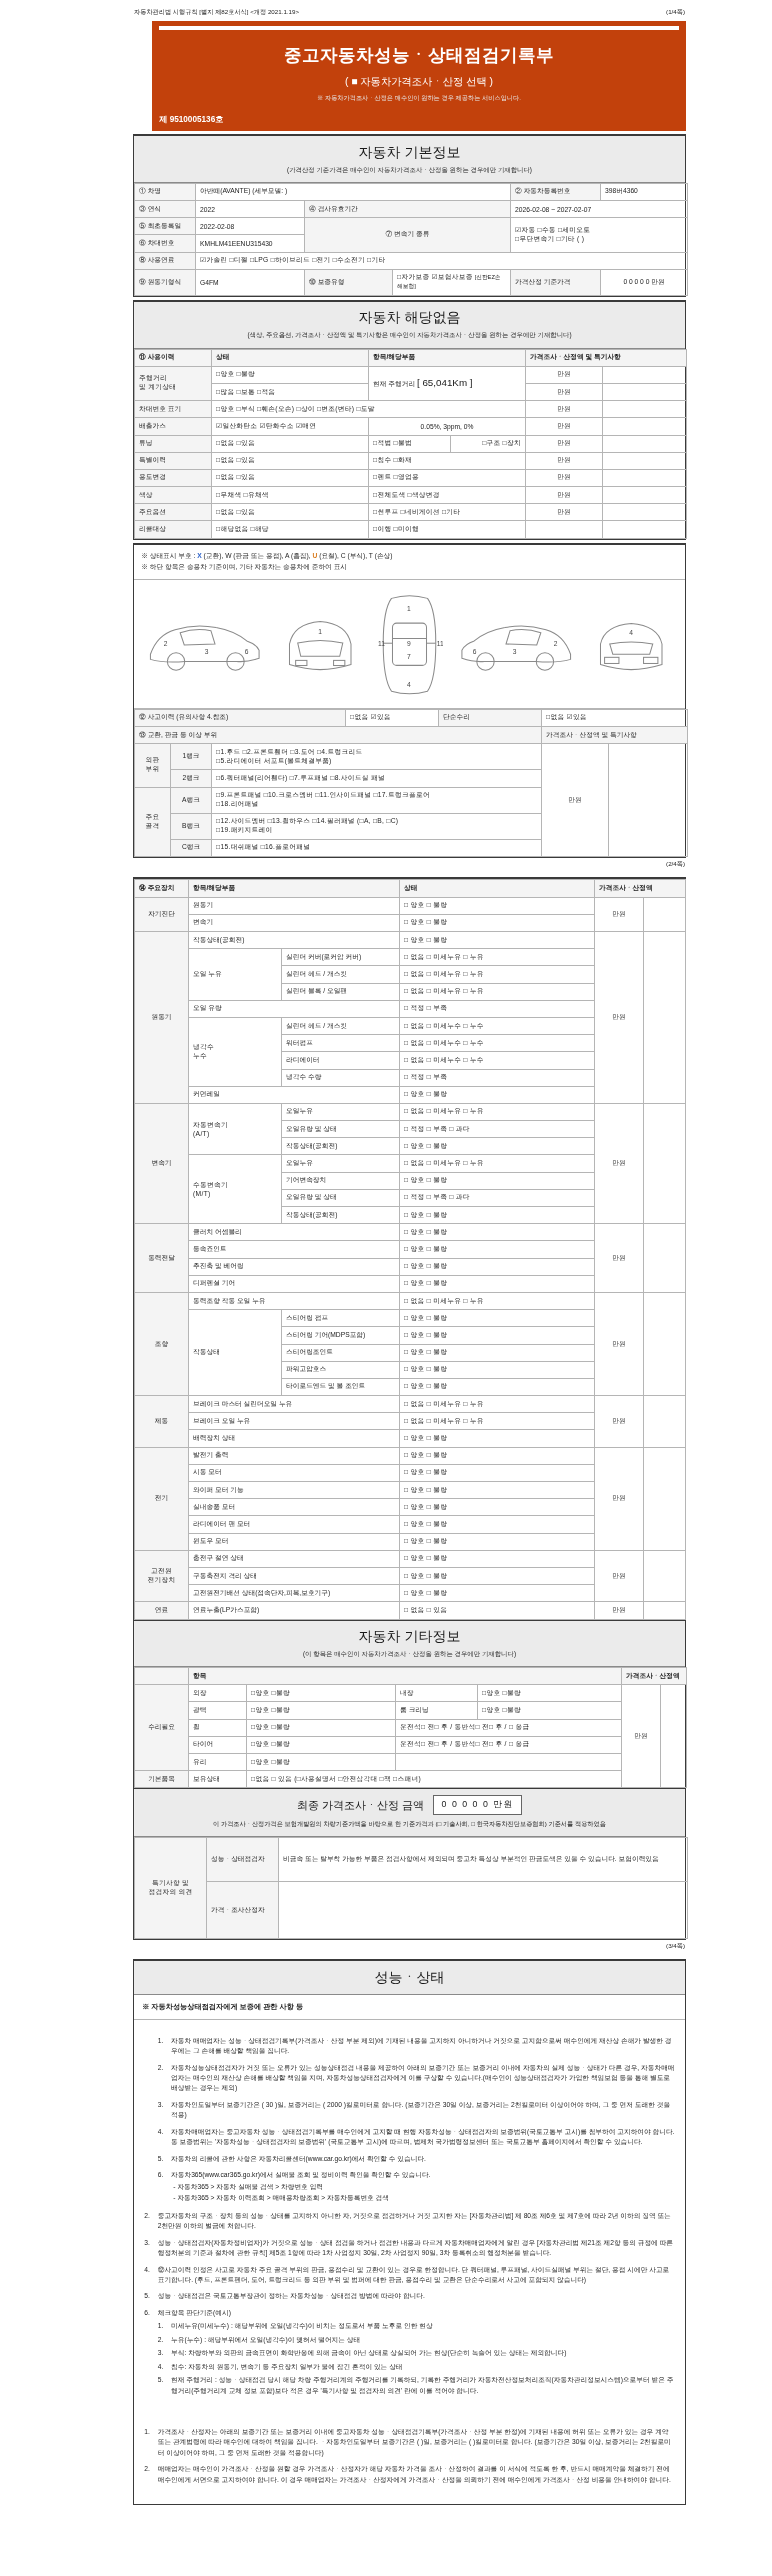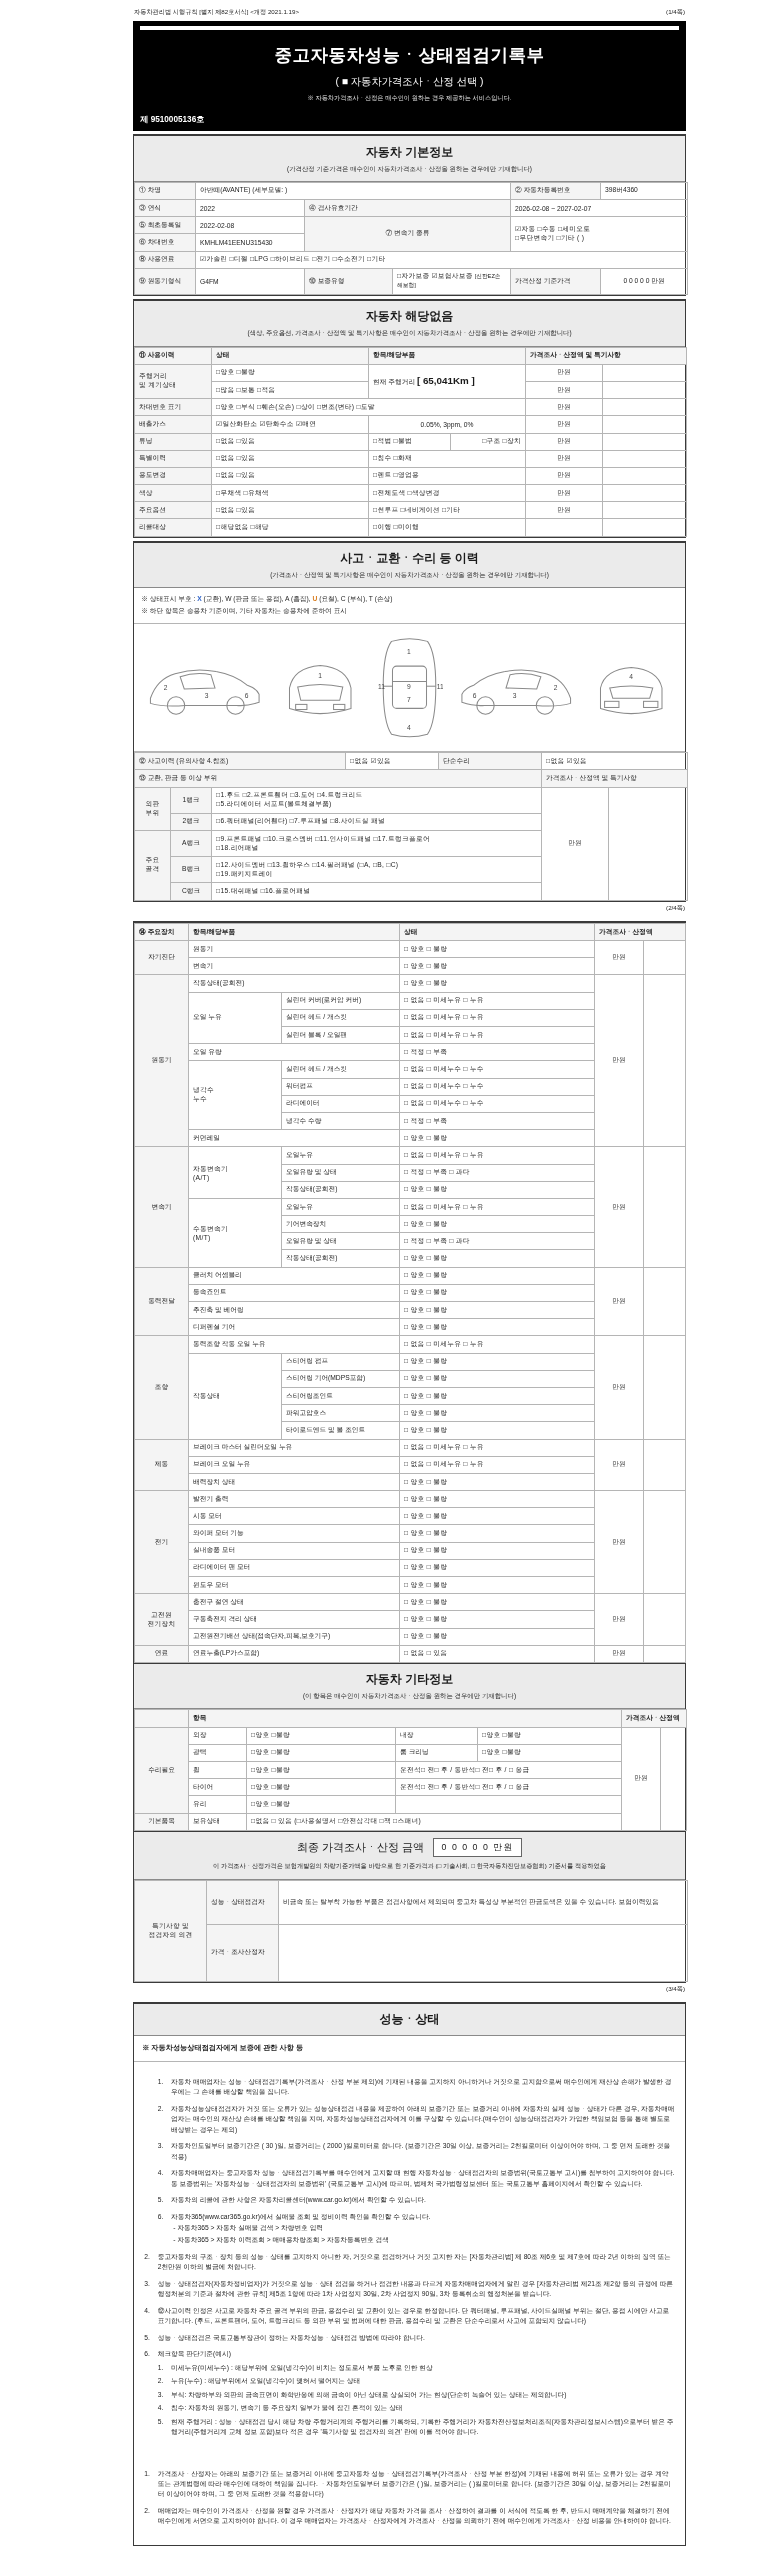--- a/index.html
+++ b/index.html
@@ -5,39 +5,39 @@
   * { box-sizing: border-box; margin: 0; padding: 0; }
   body {
     width: 773px; min-height: 2576px; background: #ffffff;
     font-family: "Liberation Sans", sans-serif; color: #1a1a1a;
   }
   .page { width: 553px; margin-left: 133px; padding-top: 7.2px; }
   .topline { display: flex; justify-content: space-between; font-size: 6.2px; color: #222; padding: 1px 1px 4.1px 1px; }
   .pagemark { text-align: right; font-size: 6.2px; color: #222; padding: 2.1px 1px 5.2px 0; }
 
   
-  .hdr { background: #000000; color: #fff; padding: 5.2px 7.2px 6.2px 7.2px; }
+  .hdr { background: #c2410c; color: #fff; padding: 5.2px 7.2px 6.2px 7.2px; margin-left: 19px; }
   .hdr .stripe { height: 3.6px; background: #ffffff; margin-bottom: 13.4px; }
   .hdr .t { text-align: center; font-size: 17.5px; font-weight: bold; letter-spacing: 0.5px; }
   .hdr .s { text-align: center; font-size: 10.3px; margin-top: 7.2px; }
   .hdr .n { text-align: center; font-size: 6.2px; margin-top: 5.2px; color: #e8e8e8; }
   .hdr .d { font-size: 8.2px; font-weight: bold; margin-top: 11.3px; }
 
   .sect { border: 1px solid #3a3a3a; border-top-width: 2.1px; margin-top: 3.1px; background: #fff; }
   .band { background: #ebebeb; border-bottom: 0.5px solid #8a8a8a; padding: 7.2px 5.2px; }
-  .band .t { text-align: center; font-size: 12px; font-weight: bold; }
+  .band .t { text-align: center; font-size: 14px; font-weight: normal; }
   .band .s { text-align: center; font-size: 6.4px; margin-top: 4.1px; color: #222; }
 
   table { border-collapse: collapse; width: 100%; table-layout: fixed; }
   td, th { border: 0.5px solid #b5b5b5; font-size: 6.7px; padding: 3.6px 4.1px; vertical-align: middle; text-align: left; }
   .lbl { background: #f4f4f4; }
   .c { text-align: center; }
   .cb { white-space: pre-line; letter-spacing: 0.3px; }
   .won { text-align: center; color: #333; }
-  .big { font-size: 9.8px; font-weight: bold; }
+  .big { font-size: 9.8px; font-weight: normal; }
 
   .notes { padding: 5.2px 7.2px; font-size: 6.7px; border-bottom: 0.5px solid #b5b5b5; }
   .notes div { margin: 2.1px 0; }
   .sym-x { color: #2d62c9; font-weight: bold; }
   .sym-u { color: #d97a1a; font-weight: bold; }
 
   .diagrams { display: flex; justify-content: space-around; align-items: center; padding: 8.2px 4.1px; border-bottom: 0.5px solid #b5b5b5; min-height: 121px; }
   .diagrams svg { display: block; }
   .car-line { fill: none; stroke: #8a8a8a; stroke-width: 2; }
   .car-num { font-size: 13px; fill: #444; font-family: "Liberation Sans", sans-serif; }
@@ -221,24 +221,20 @@
         <td class="cb" colspan="2">□해당없음  □해당</td>
         <td class="cb" colspan="2">□이행  □미이행</td>
         <td></td>
         <td></td>
       </tr>
     </tbody>
       </table>
   </div>
 
   <div class="sect">
-    <div class="band">
-      <div class="t">사고ㆍ교환ㆍ수리 등 이력</div>
-      <div class="s">(가격조사ㆍ산정액 및 특기사항은 매수인이 자동차가격조사ㆍ산정을 원하는 경우에만 기재합니다)</div>
-    </div>
     <div class="notes">
       <div>
         <span>※ 상태표시 부호 : </span><span class="sym-x">X</span><span> (교환), W (판금 또는 용접), A (흠집), </span><span class="sym-u">U</span><span> (요철), C (부식), T (손상)</span>
       </div>
       <div>※ 하단 항목은 승용차 기준이며, 기타 자동차는 승용차에 준하여 표시</div>
     </div>
 
     <div class="diagrams">
       <svg width="121" height="82" viewBox="0 0 235 160">
         <path class="car-line" d="M12,100 Q25,62 60,52 Q100,40 140,48 Q175,54 200,74 Q218,80 224,92 L224,108 Q200,116 180,114 L80,114 Q40,118 12,110 Z"></path>

